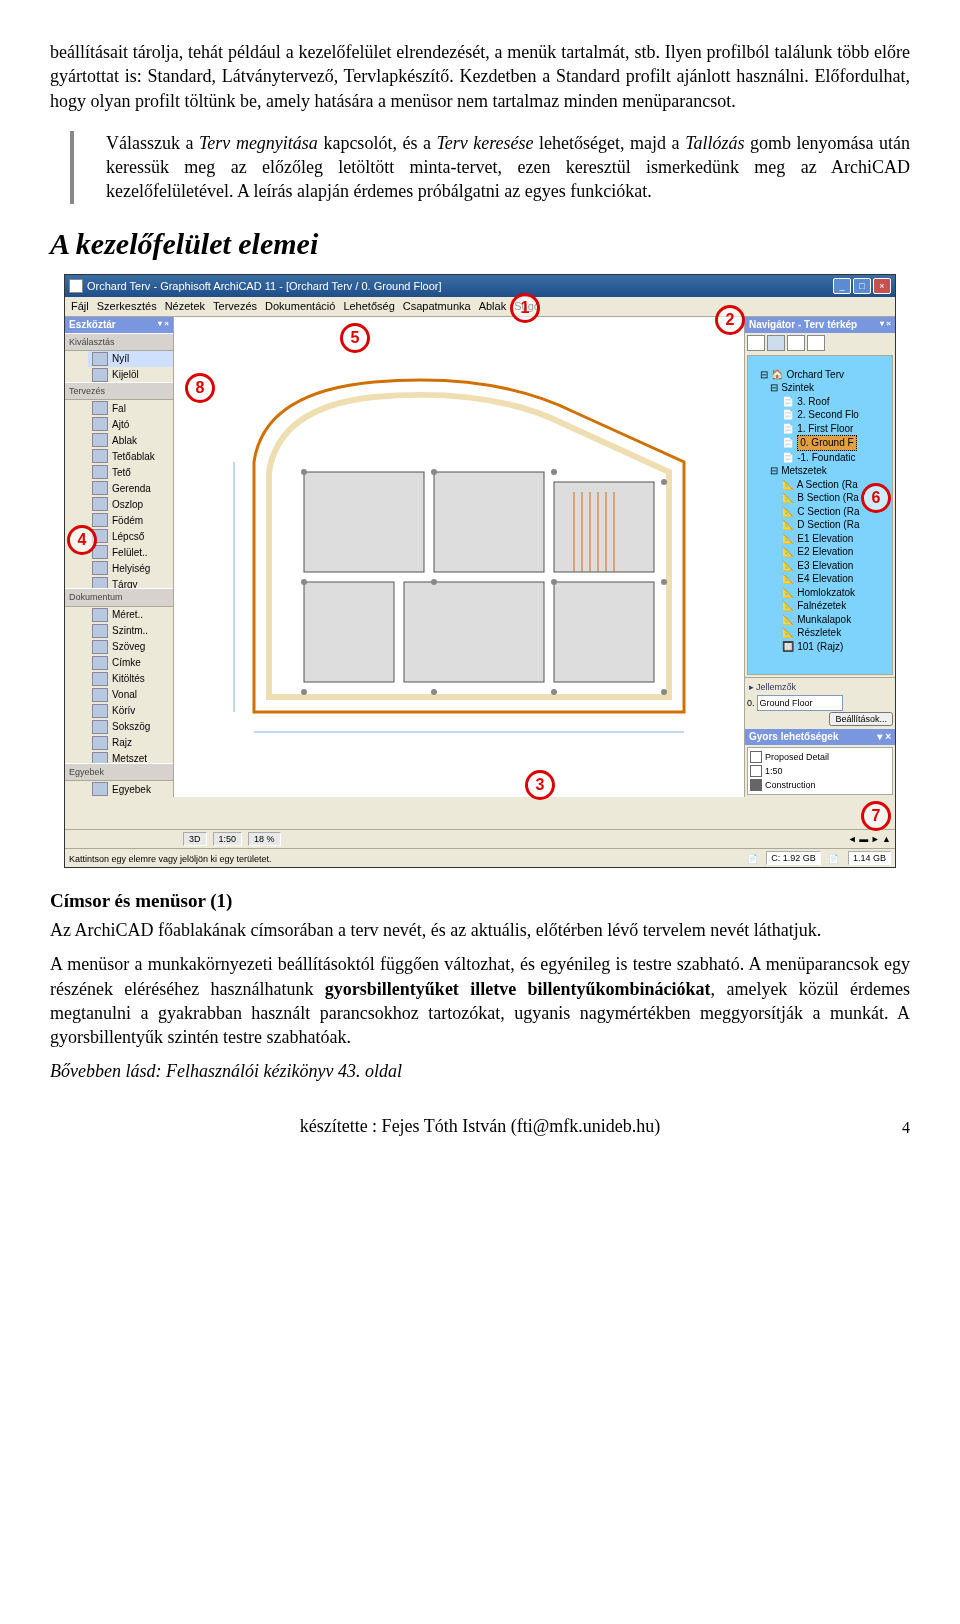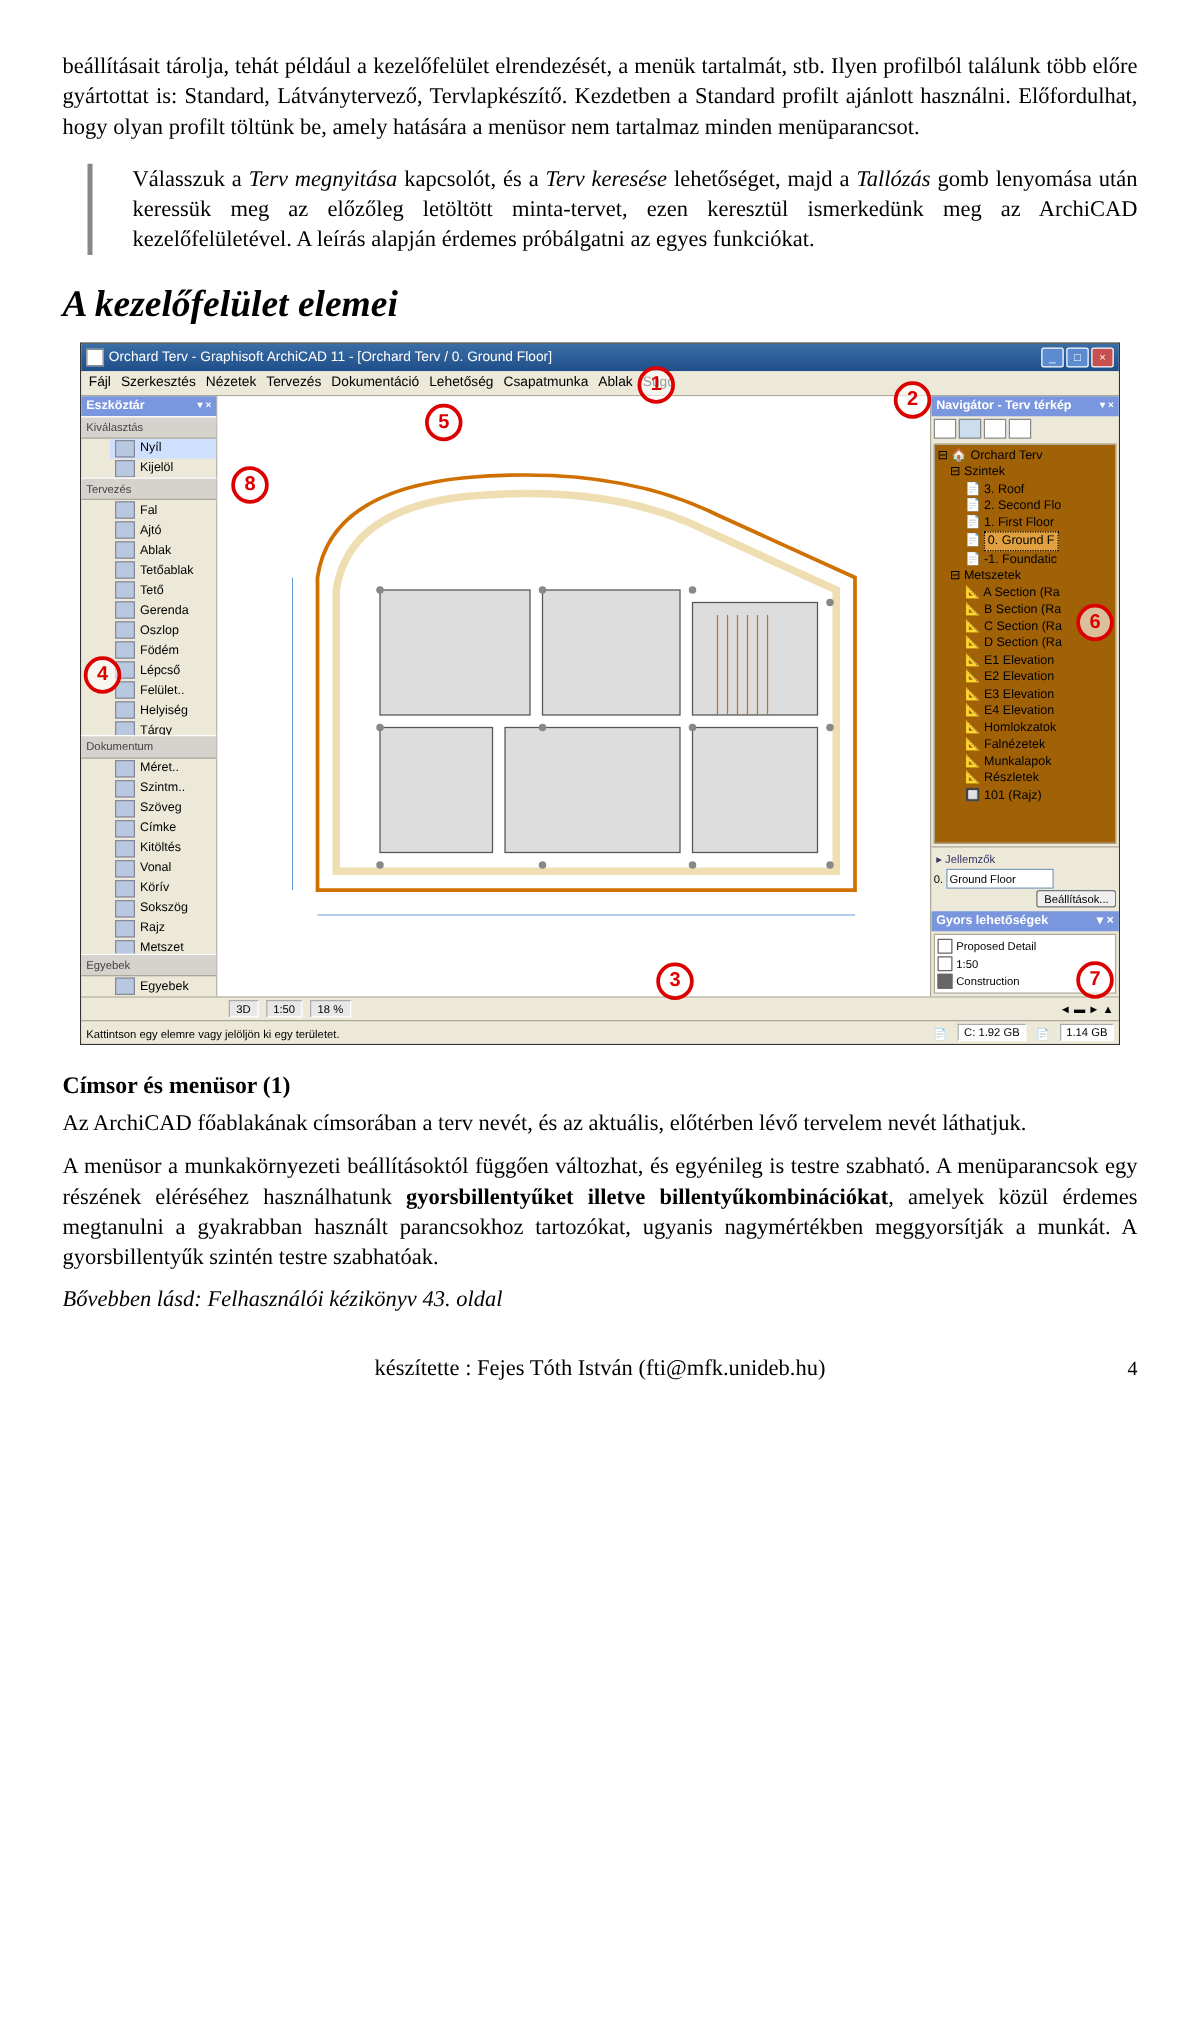--- a/index.html
+++ b/index.html
@@ -63,36 +63,36 @@
   .pal-section { font-size:9px;color:#444;padding:2px 4px;background:#d6d3ce;border-top:1px solid #fff;border-bottom:1px solid #aca899; }
   .pal-list { overflow:hidden;padding-left:23px; }
   .pal-item { display:flex;align-items:center;gap:4px;padding:1px 4px; font-size:10px; }
   .pal-item .pi { width:14px;height:12px;background:#b8c8e0;border:1px solid #889; flex-shrink:0; }
   .pal-sel { background:#cfe0ff; }
 
   .canvas { flex:1; background:#fff; position:relative; border-right:1px solid #aca899; overflow:hidden; }
   .canvas svg { width:100%; height:100%; }
 
   .navpal { width:150px; background:#ece9d8; display:flex; flex-direction:column; }
-  .nav-tree { flex:1; background:#a16207; margin:2px; border:1px solid #aca899; font-size:10px; padding:2px; overflow:hidden; }
+  .nav-tree { flex:1; background:#7dd3fc; margin:2px; border:1px solid #aca899; font-size:10px; padding:12px; overflow:hidden; }
   .nav-tree .node { padding:0 0 0 10px; white-space:nowrap; }
   .nav-tree .sel { background:#e0a040;border:1px dotted #000; display:inline-block; padding:0 2px; }
   .nav-props { background:#ece9d8; border-top:1px solid #aca899; padding:2px; }
   .nav-props .row { display:flex;align-items:center;gap:2px;margin:1px 0;font-size:9px; }
   .nav-props input { width:80px;font-size:9px;height:12px;border:1px solid #7f9db9;background:#fff; }
   .gyors { background:#7a96df;color:#fff;padding:1px 4px;font-weight:bold;font-size:10px; }
   .gyors-body { background:#fff;border:1px solid #aca899;margin:2px;padding:2px;font-size:9px; }
   .gyors-body .row { display:flex;align-items:center;gap:3px;padding:1px 0; }
   .sq { width:10px;height:10px;border:1px solid #666; }
   .sq.b { background:#666; }
 
   .statusbar { display:flex;align-items:flex-end;background:#ece9d8;border-top:1px solid #aca899;font-size:9px;padding:2px 4px;gap:8px; }
   .statusbar .cell { border:1px inset #fff;padding:0 4px;background:#fff; }
   .statusbar .msg { flex:1; }
-  .botbar { display:flex;align-items:center;background:#ece9d8;border-top:1px solid #aca899;font-size:9px;padding:1px 4px;gap:6px; height:16px;}
+  .botbar { display:flex;align-items:center;background:#ece9d8;border-top:1px solid #aca899;font-size:9px;padding:1px 4px;gap:6px; height:16px;margin-top:32px;}
   .botbar .cell { border:1px inset #fff;padding:0 5px;background:#e8e8e8; }
 
   .num-badge {
     position:absolute;
     width:24px;height:24px;
     border:3px solid #d00;
     border-radius:50%;
     color:#d00;
     font-weight:bold;
     font-size:16px;

